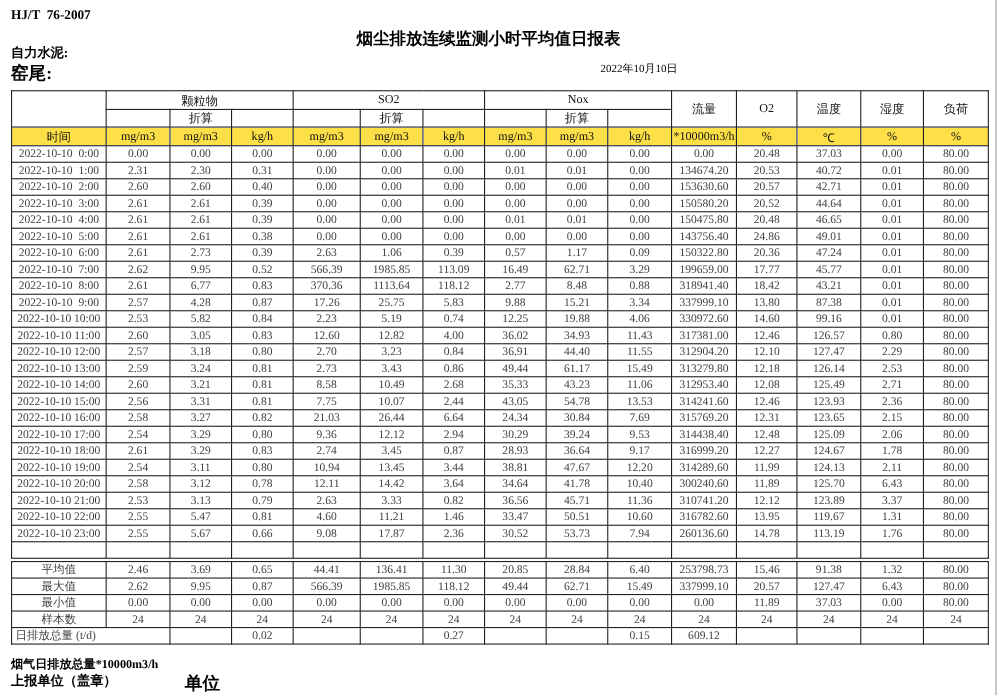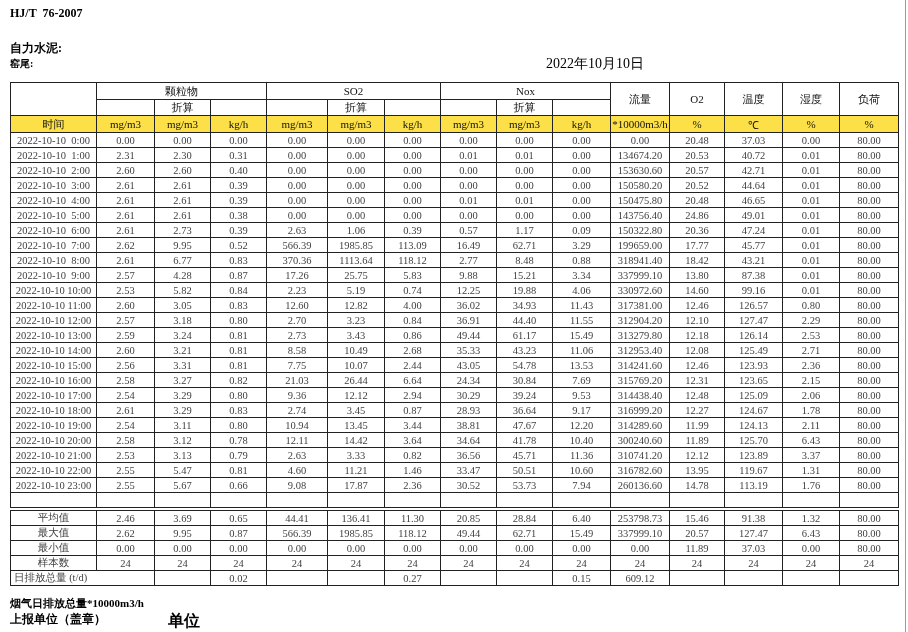--- a/index.html
+++ b/index.html
@@ -2,22 +2,22 @@
 <html><head>
 <meta charset="utf-8">
 <style>
   html,body{margin:0;padding:0;background:#fff;}
   .page{position:relative;width:908px;height:632px;background:#ffffff;
         font-family:Liberation Serif, serif;color:#000;overflow:hidden;}
   .abs{position:absolute;}
   .std{left:10px;top:6px;font-weight:bold;font-size:12px;white-space:pre;}
   .title{left:0;top:26px;width:888px;text-align:center;font-weight:bold;font-size:15px;}
   .company{left:10px;top:40px;font-weight:bold;font-size:12px;}
-  .station{left:10px;top:57px;font-weight:bold;font-size:10px;}
-  .date{left:546px;top:55px;font-size:14px;}
+  .station{left:10px;top:57px;font-weight:bold;font-size:16px;}
+  .date{left:546px;top:55px;font-size:10px;}
   table.main{position:absolute;left:10px;border-collapse:collapse;table-layout:fixed;width:888px;}
   table.grid-top{top:82px;padding-left:24px;}
   table.grid-sum{top:510px;}
   .main td{border:1px solid #222;font-size:10.5px;text-align:center;vertical-align:middle;
            padding:0 1px;height:14px;white-space:pre;overflow:hidden;color:#3f3f3f;}
   .main thead td{color:#111;font-size:11px;}
   tr.hr1 td{height:16px;}
   tr.hr2 td{height:12px;}
   tr.hr3 td{height:16px;}
   tr.green td{background:#fde047;}
@@ -25,20 +25,21 @@
   .f1{left:10px;top:596px;font-weight:bold;font-size:11px;}
   .f2{left:10px;top:611px;font-weight:bold;font-size:12px;}
   .f3{left:168px;top:611px;font-weight:bold;font-size:16px;}
   .edge{left:905px;top:0;width:1px;height:632px;background:#9a9a9a;}
 </style>
 </head>
 <body>
 
 <div class="page">
   <div class="abs std">HJ/T  76-2007</div>
+  <div class="abs title">烟尘排放连续监测小时平均值日报表</div>
   <div class="abs company">自力水泥:</div>
   <div class="abs station">窑尾:</div>
   <div class="abs date">2022年10月10日</div>
 
   <table class="main grid-top">
     <colgroup>
       <col style="width:86px">
         <col style="width:58px">
         <col style="width:56px">
         <col style="width:56px">

